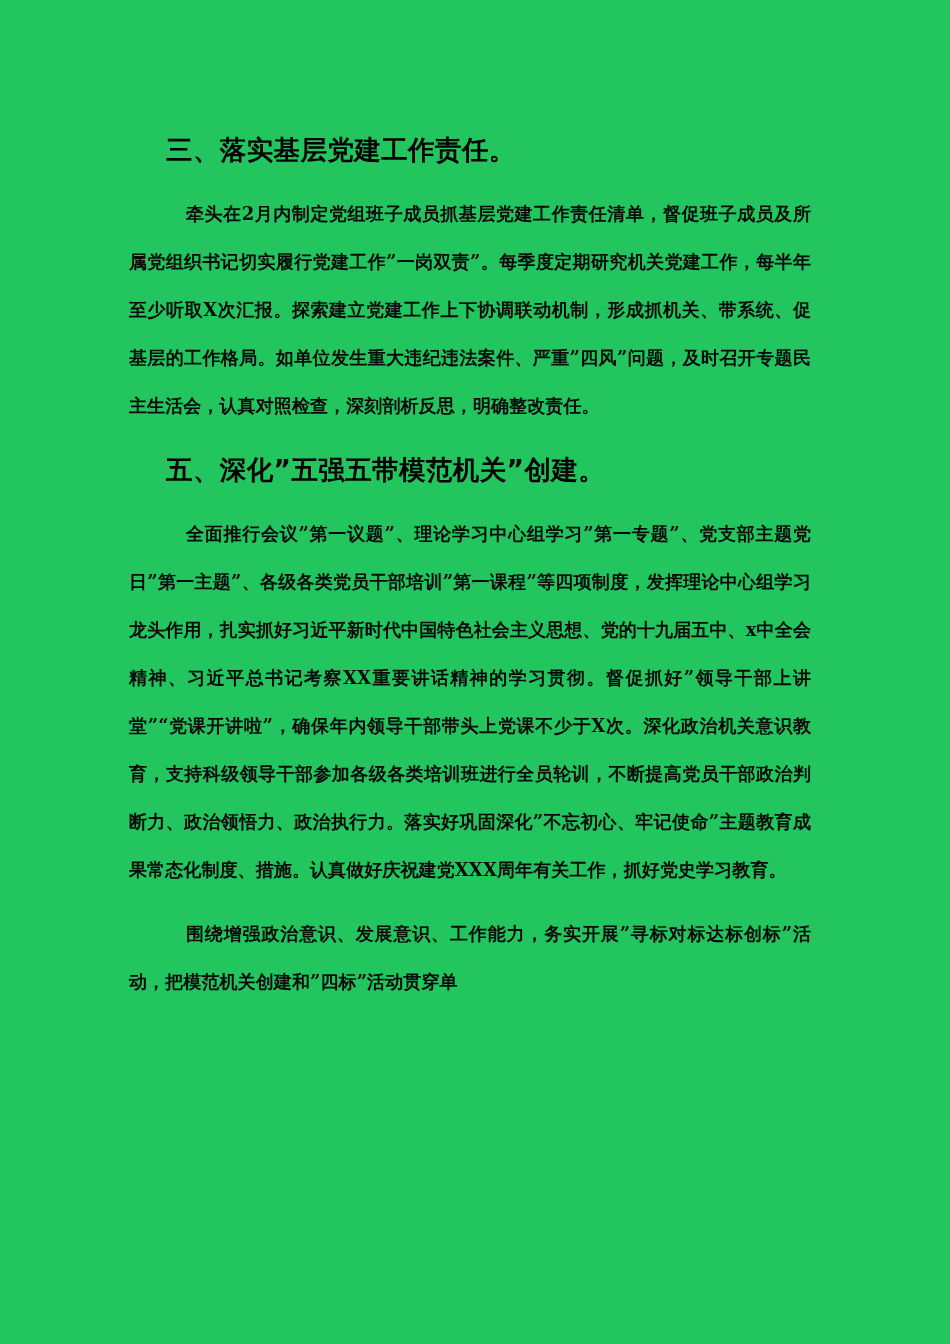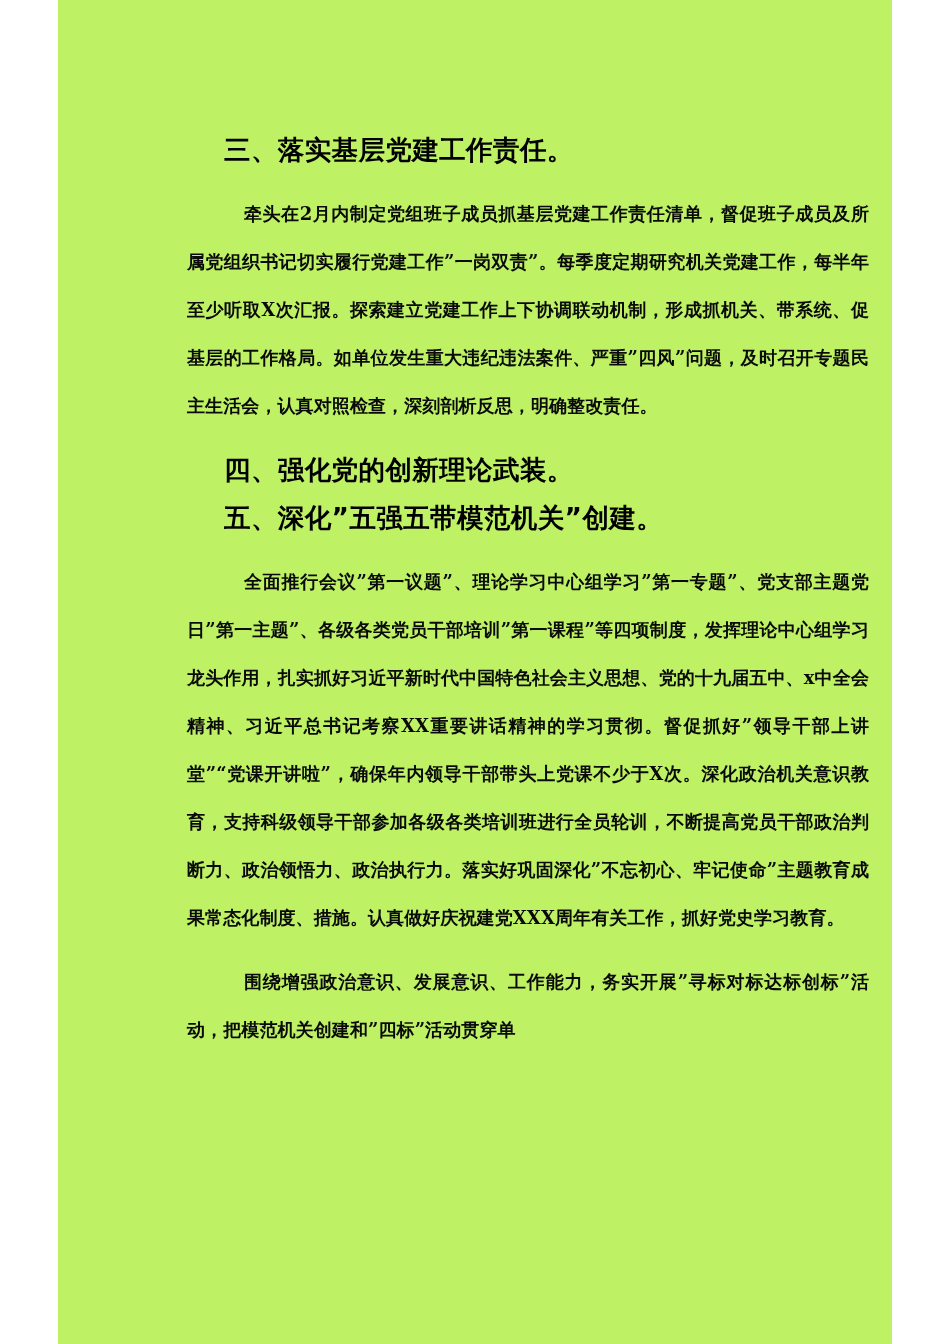--- a/index.html
+++ b/index.html
@@ -9,23 +9,23 @@
     background: #ffffff;
   }
   body {
     font-family: "DejaVu Serif", "Liberation Serif", serif;
     color: #000000;
     -webkit-font-smoothing: antialiased;
   }
 
   .page {
     position: relative;
-    width: 834px;
+    width: 950px;
     height: 1344px;
-    background: #bef264;
+    background: #22c55e;
     margin: 0 auto;
     overflow: hidden;
     box-sizing: border-box;
   }
 
   .doc-body {
     position: absolute;
     left: 113px;
     top: 126px;
     width: 714px;
@@ -76,23 +76,20 @@
   <div class="doc-body">
 
     <div class="block heading-block">
       <p class="section-heading">三、落实基层党建工作责任。</p>
     </div>
 
     <div class="block">
       <p class="body-paragraph">牵头在2月内制定党组班子成员抓基层党建工作责任清单，督促班子成员及所属党组织书记切实履行党建工作”一岗双责”。每季度定期研究机关党建工作，每半年至少听取X次汇报。探索建立党建工作上下协调联动机制，形成抓机关、带系统、促基层的工作格局。如单位发生重大违纪违法案件、严重”四风”问题，及时召开专题民主生活会，认真对照检查，深刻剖析反思，明确整改责任。</p>
     </div>
 
-    <div class="block heading-block">
-      <p class="section-heading">四、强化党的创新理论武装。</p>
-    </div>
 
     <div class="block heading-block">
       <p class="section-heading">五、深化”五强五带模范机关”创建。</p>
     </div>
 
     <div class="block">
       <p class="body-paragraph">全面推行会议”第一议题”、理论学习中心组学习”第一专题”、党支部主题党日”第一主题”、各级各类党员干部培训”第一课程”等四项制度，发挥理论中心组学习龙头作用，扎实抓好习近平新时代中国特色社会主义思想、党的十九届五中、x中全会精神、习近平总书记考察XX重要讲话精神的学习贯彻。督促抓好”领导干部上讲堂”“党课开讲啦”，确保年内领导干部带头上党课不少于X次。深化政治机关意识教育，支持科级领导干部参加各级各类培训班进行全员轮训，不断提高党员干部政治判断力、政治领悟力、政治执行力。落实好巩固深化”不忘初心、牢记使命”主题教育成果常态化制度、措施。认真做好庆祝建党XXX周年有关工作，抓好党史学习教育。</p>
     </div>
 
     <div class="block">

